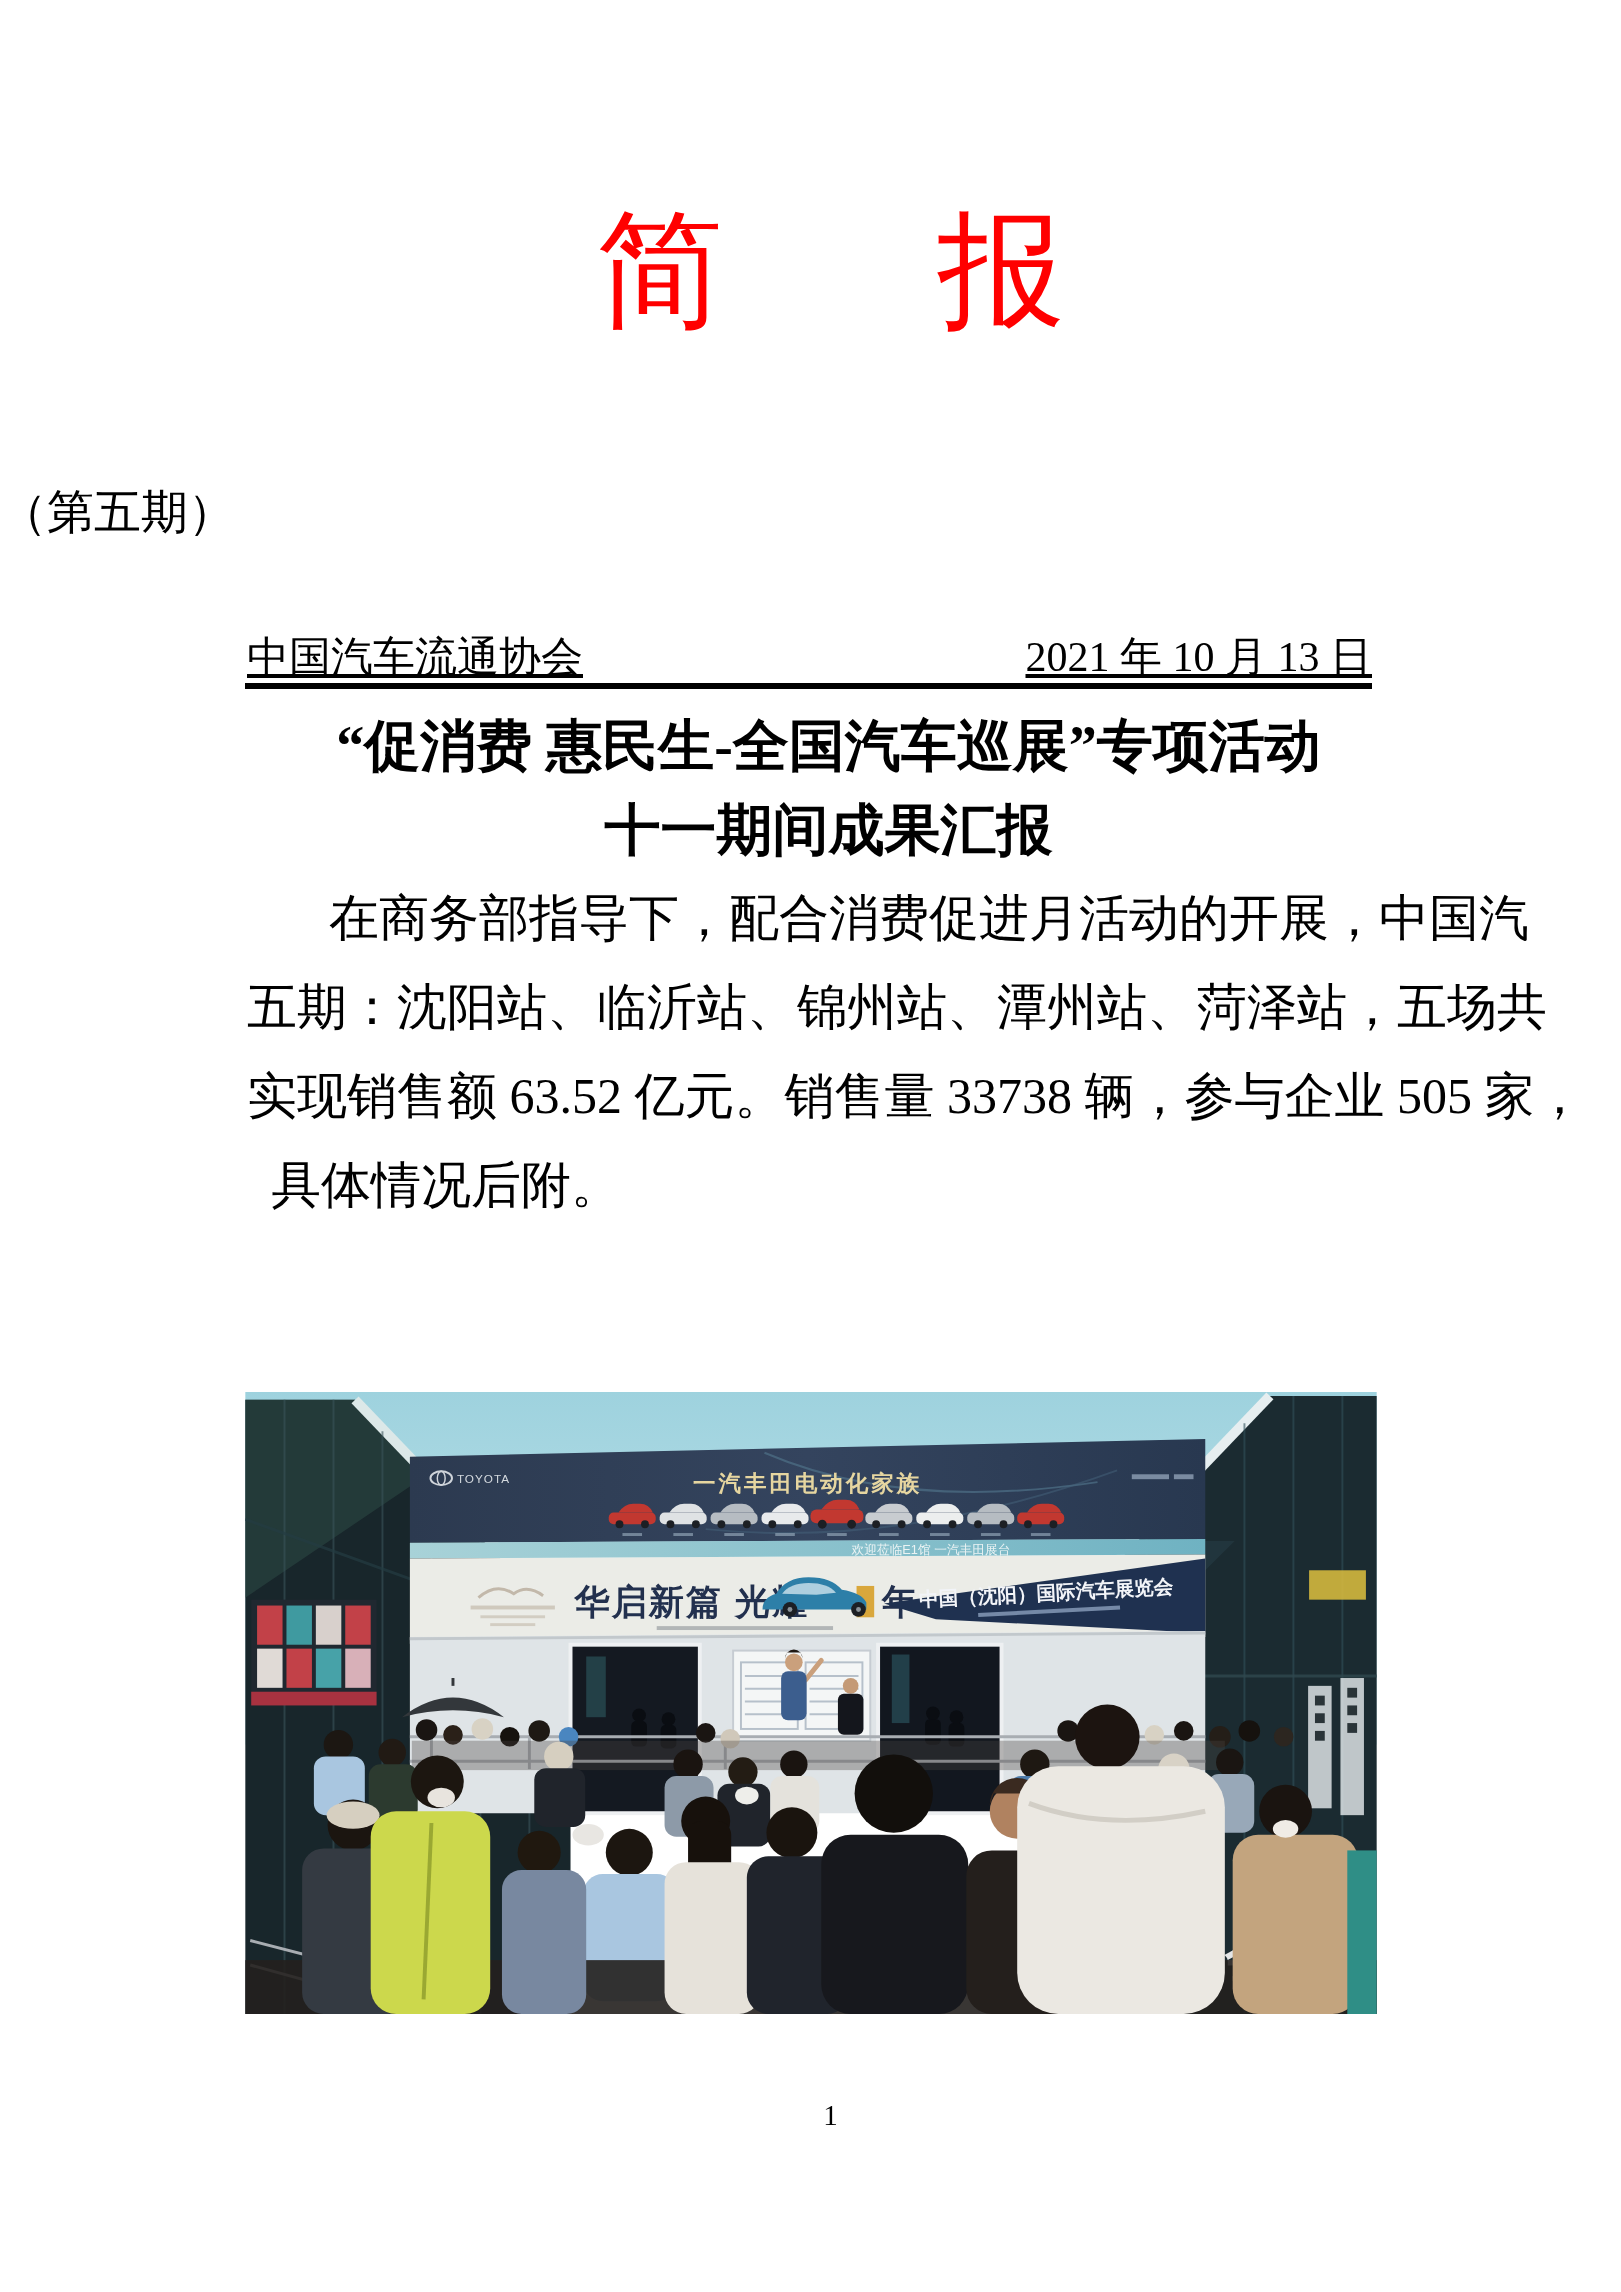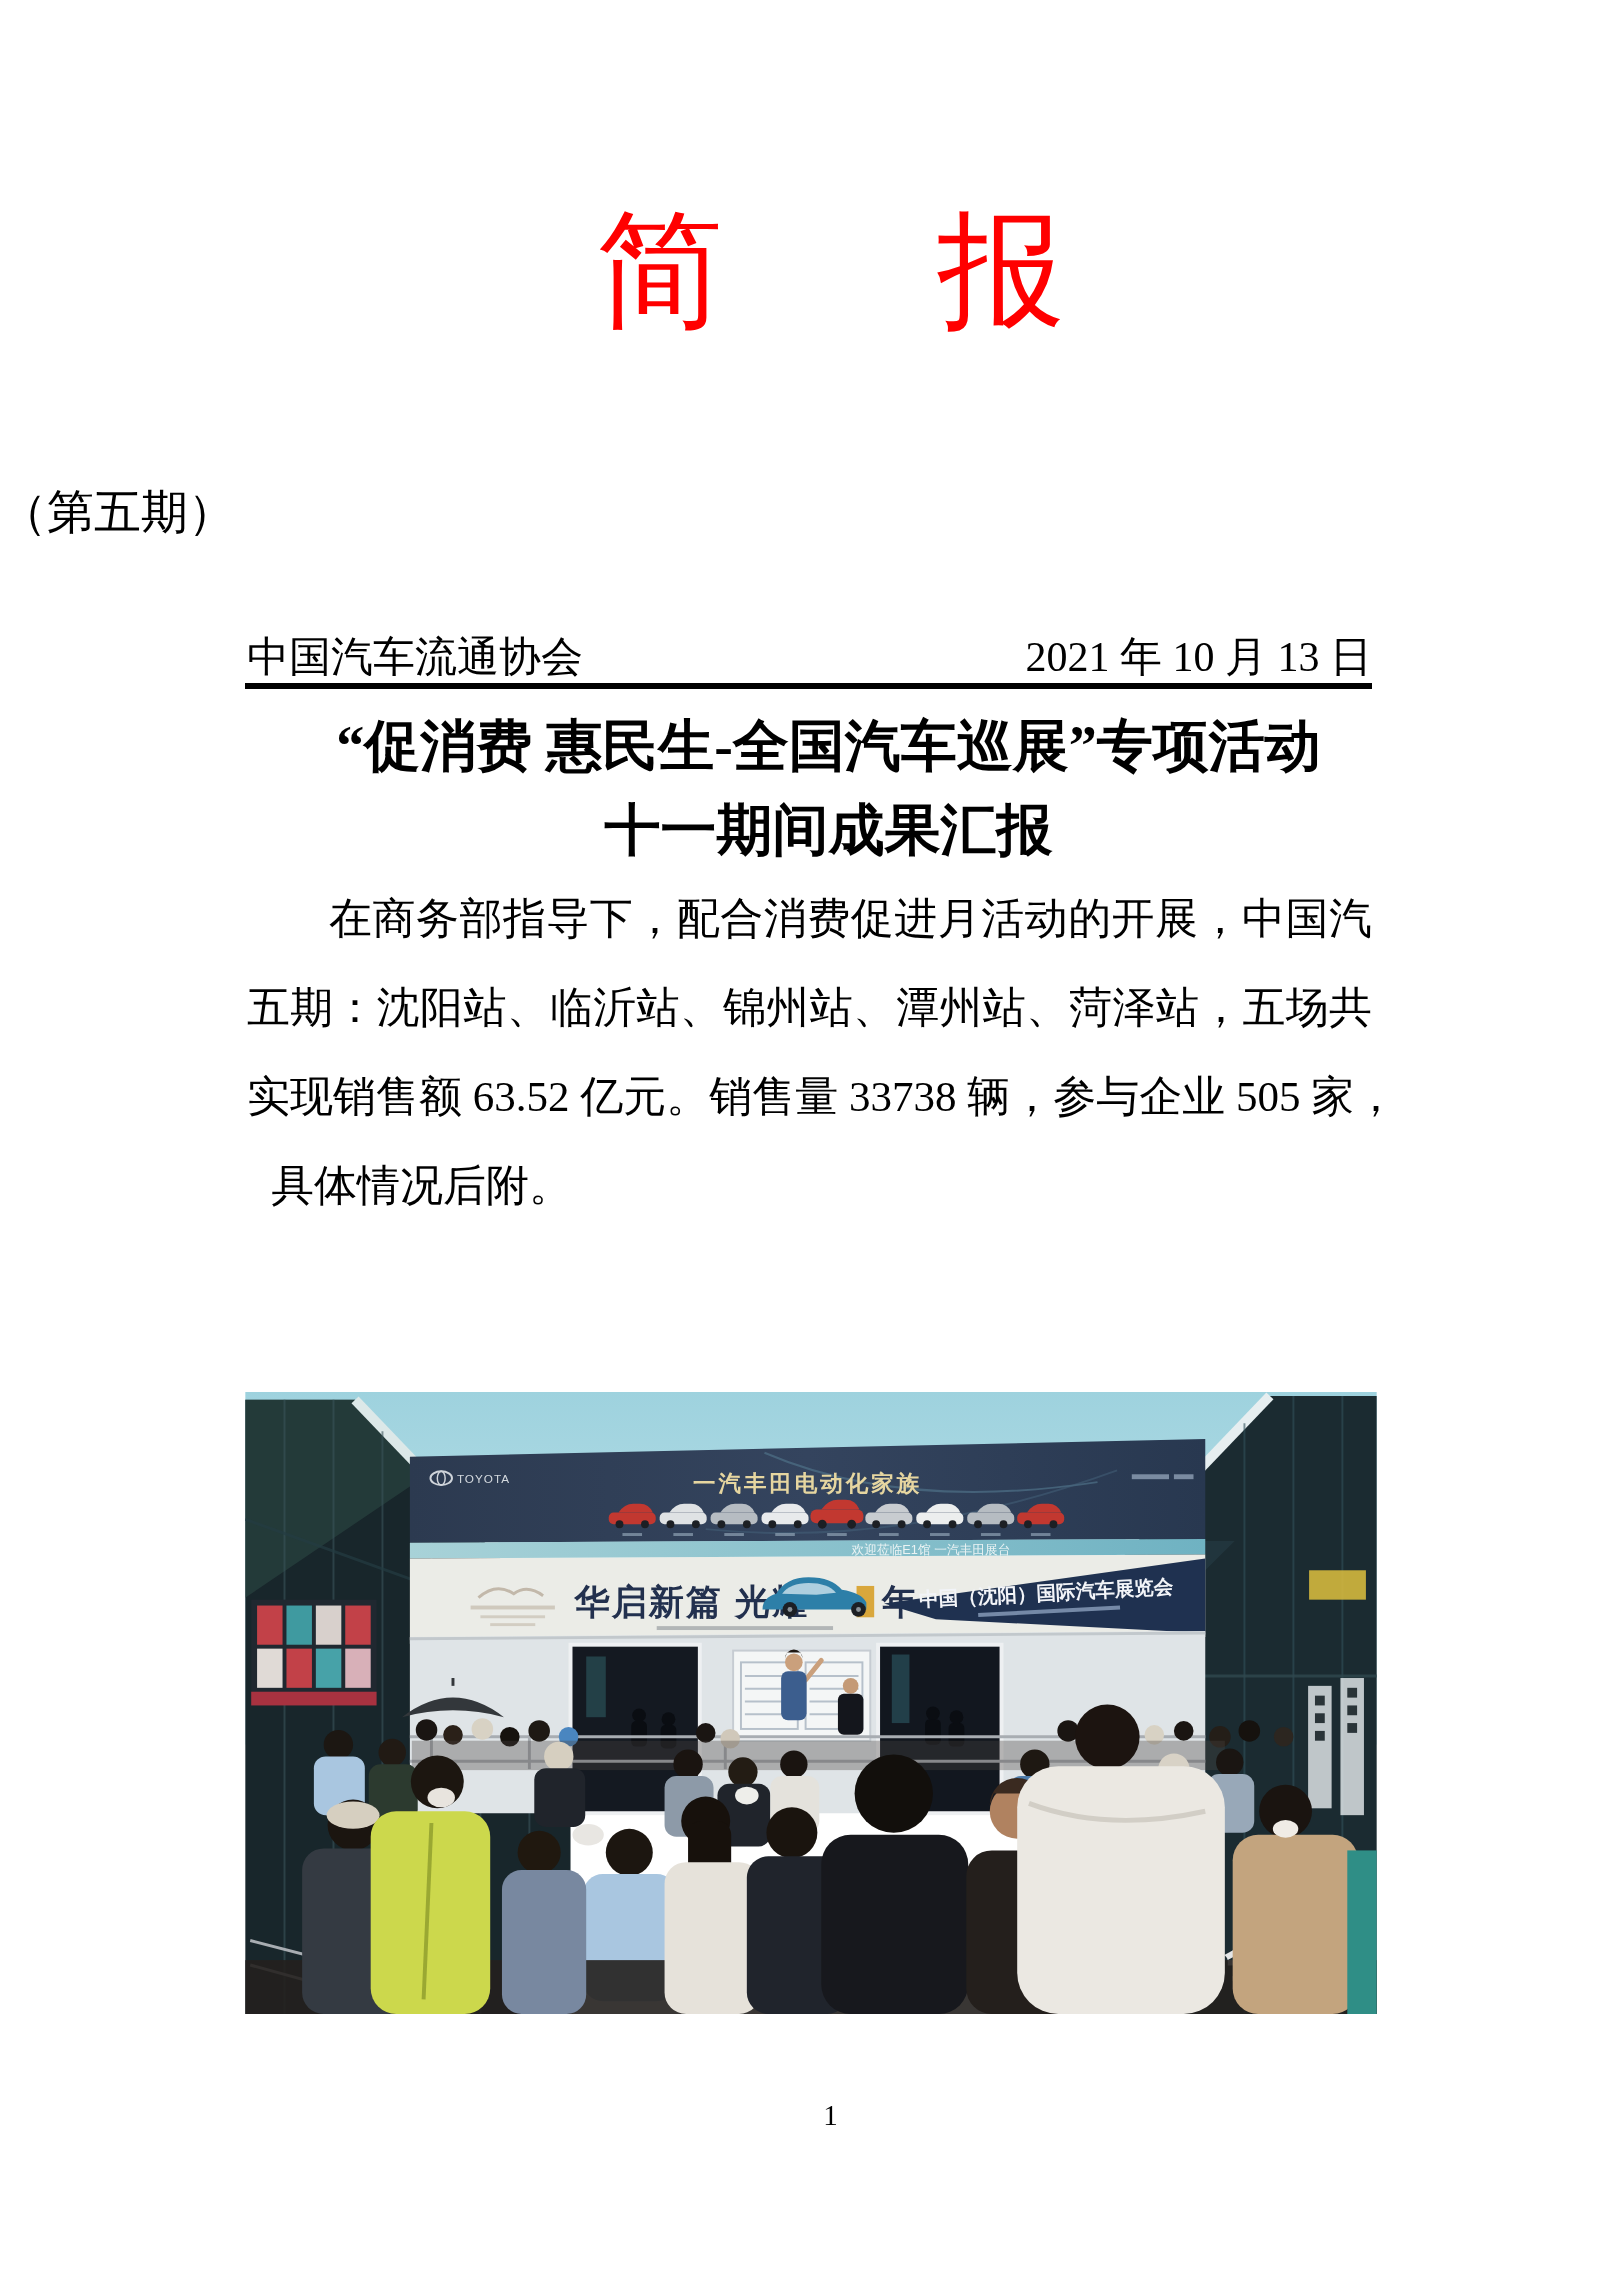--- a/index.html
+++ b/index.html
@@ -12,32 +12,32 @@
   .doc-title{
     position:absolute;top:202px;left:0;right:0;text-align:center;
     font-size:127px;line-height:1.1;color:#ff0000;font-weight:400;white-space:nowrap;
   }
   .doc-title .t2{margin-left:214px;}
   .issue-line{
     position:absolute;top:482px;left:0;right:0;font-size:47px;line-height:1.3;
   }
   .meta-row{
     position:absolute;top:632px;left:247px;width:1125px;
-    display:flex;justify-content:space-between;align-items:baseline;font-size:42px;line-height:1.2;white-space:nowrap;
+    display:flex;justify-content:space-between;align-items:baseline;font-size:42px;line-height:1.2;white-space:nowrap;text-decoration:underline;
   }
   .head-rule{
     position:absolute;top:683px;left:245px;width:1127px;height:5.9px;background:#000;
   }
   .main-heading{
     position:absolute;top:704px;left:0;right:4px;text-align:center;
     font-size:56px;font-weight:bold;line-height:84px;white-space:nowrap;
   }
   .body-text{
     position:absolute;top:874px;left:247px;width:1125px;
-    font-size:43px;line-height:89px;
+    font-size:50px;line-height:89px;
   }
   .body-line{text-align:justify;text-align-last:justify;white-space:nowrap;}
   .body-line.first{text-indent:82px;}
   .body-line.last{text-align-last:left;margin-left:24px;}
   .photo-wrap{
     position:absolute;top:1392px;left:245px;width:1268px;height:622px;overflow:hidden;
   }
   .photo-wrap svg{display:block;font-family:"Liberation Sans","DejaVu Sans",sans-serif;}
   .page-number{
     position:absolute;top:2094px;left:0;right:0;text-align:center;font-size:29px;line-height:43px;

